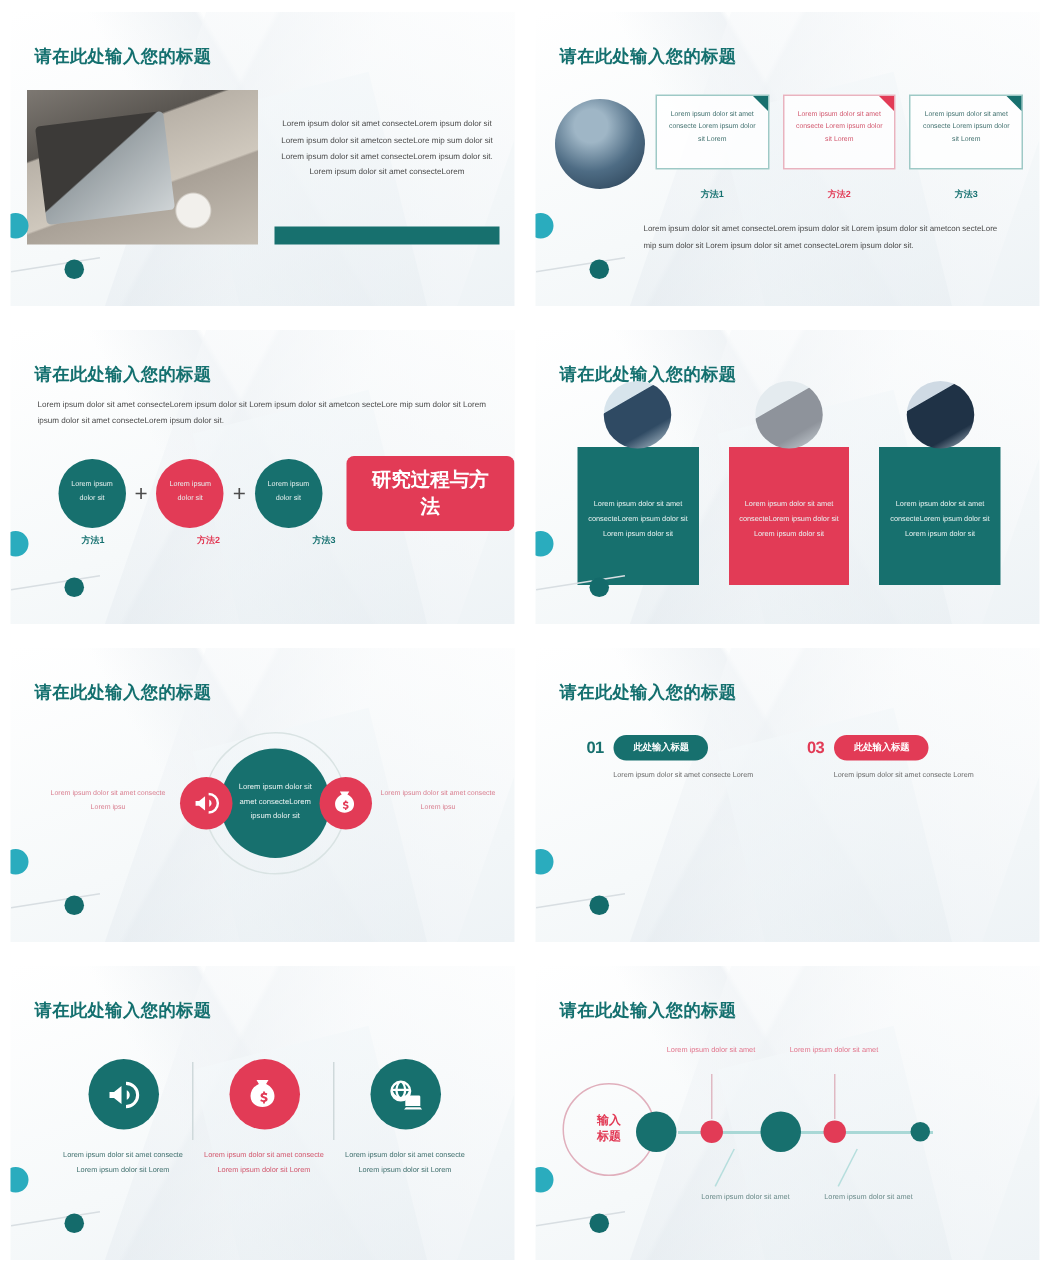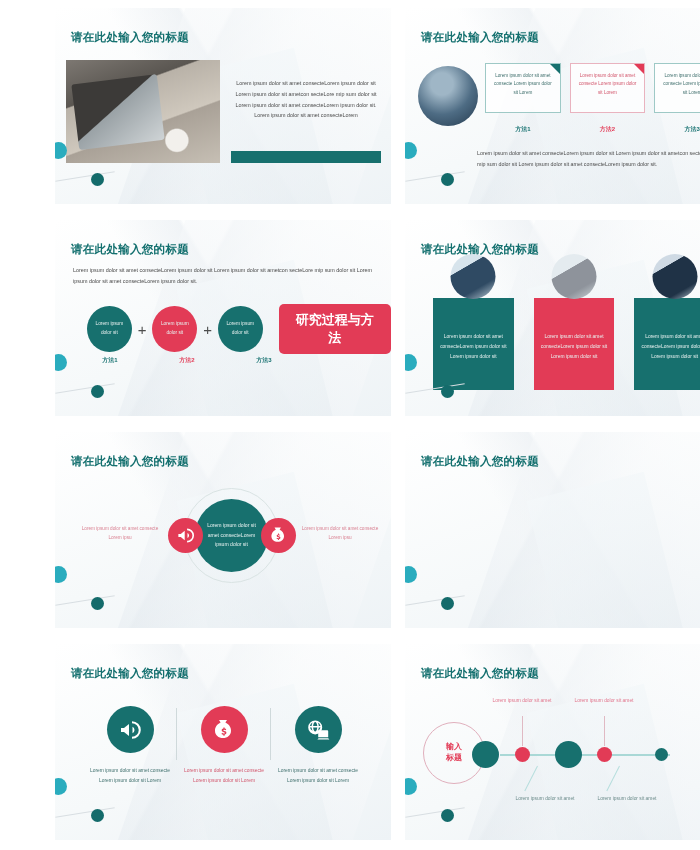--- a/index.html
+++ b/index.html
@@ -7,21 +7,20 @@
     width: 700px; height: 850px;
     background: #ffffff;
     font-family: "Liberation Sans", "DejaVu Sans", sans-serif;
     overflow: hidden;
   }
   .deck {
     width: 645px; height: 850px;
     display: grid;
     grid-template-columns: 350px 350px;
     grid-template-rows: 212px 212px 212px 214px;
-    margin-left: 48px;
   }
   .slide {
     position: relative;
     overflow: hidden;
     background: #ffffff;
     padding: 6px 6px 6px 6px;
   }
   .canvas {
     position: absolute;
     left: 7px; top: 8px;
@@ -320,20 +319,34 @@
 
       </div>
     </div>
   </div>
 
   <div class="slide">
     <div class="canvas">
       <div class="inner">
         <div class="title">请在此处输入您的标题</div>
         <div class="s6-grid">
+          <div>
+            <div class="s6-head">
+              <span class="s6-num">01</span>
+              <button class="s6-pill">此处输入标题</button>
+            </div>
+            <div class="s6-desc">Lorem ipsum dolor sit amet consecte Lorem</div>
+          </div>
+          <div>
+            <div class="s6-head">
+              <span class="s6-num pink">03</span>
+              <button class="s6-pill pink">此处输入标题</button>
+            </div>
+            <div class="s6-desc">Lorem ipsum dolor sit amet consecte Lorem</div>
+          </div>
         </div>
         <div class="dot-line"></div>
         <div class="dot-lt"></div>
         <div class="dot-dk"></div>
 
       </div>
     </div>
   </div>
 
   <div class="slide">

